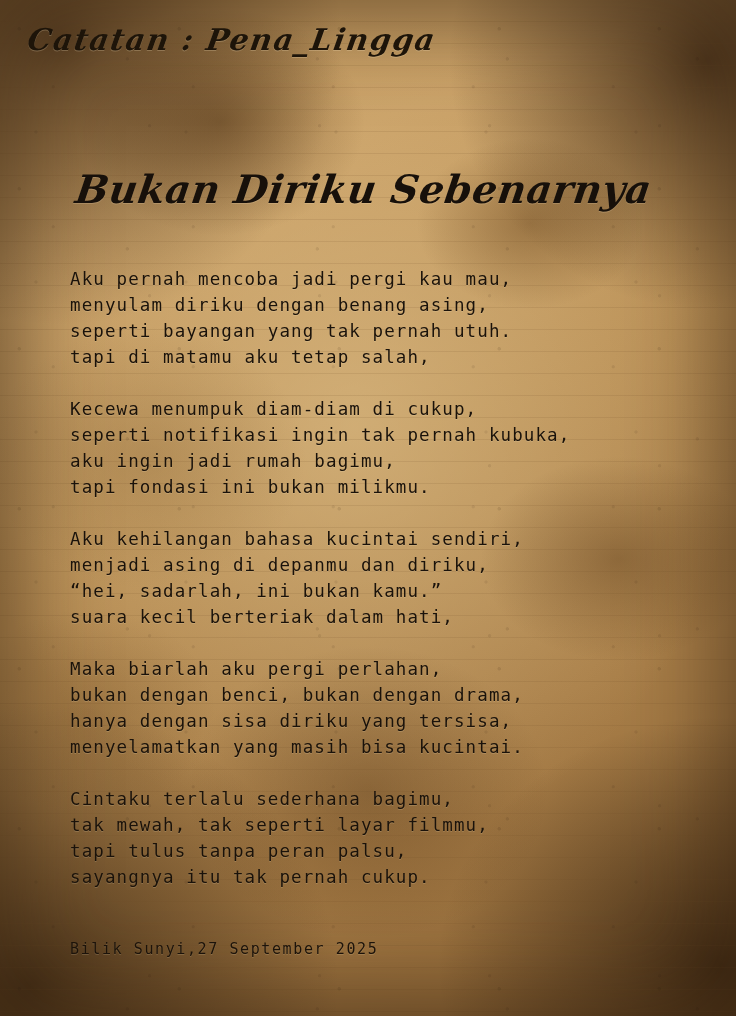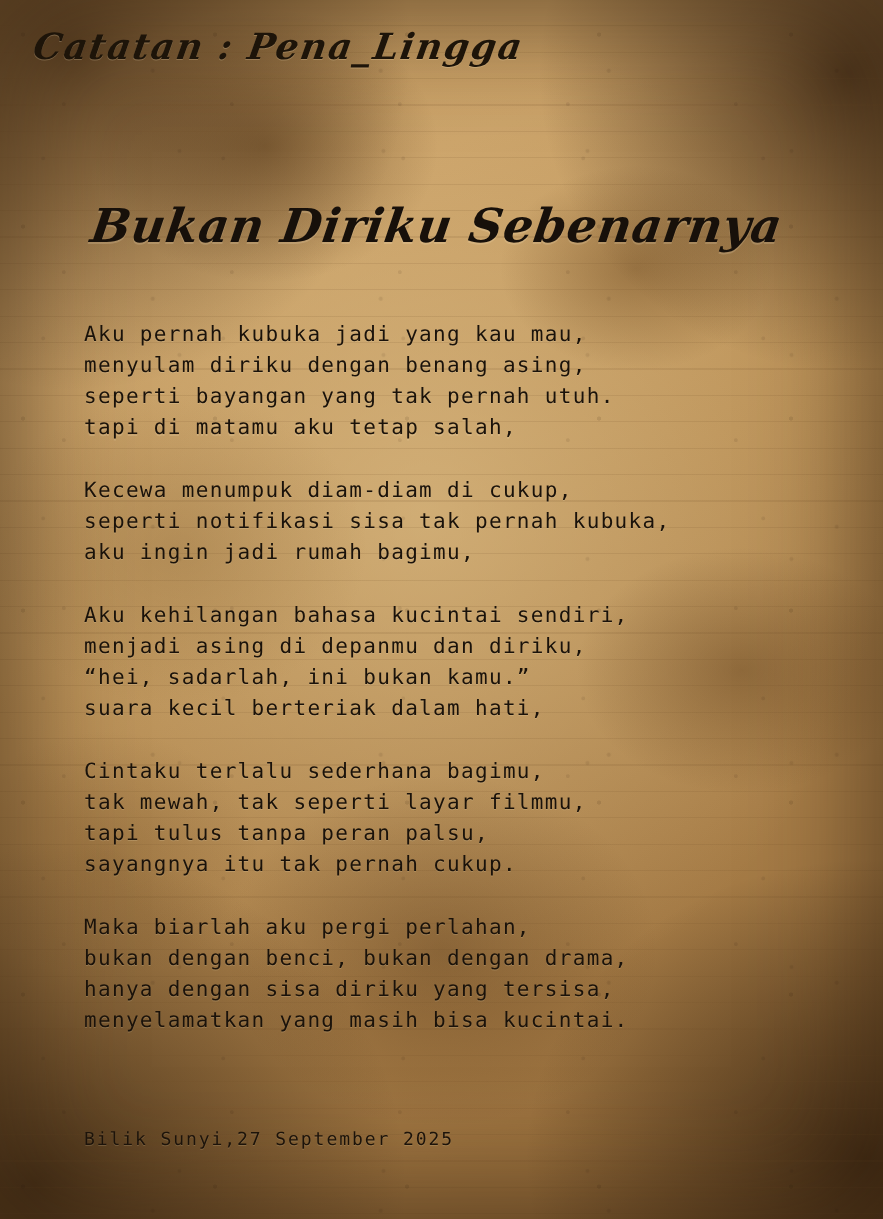--- a/index.html
+++ b/index.html
@@ -152,45 +152,46 @@
   <div class="grain"></div>
   <div class="edge-shadow"></div>
 
   <div class="content">
     <div class="byline">Catatan : Pena_Lingga</div>
 
     <div class="title">Bukan Diriku Sebenarnya</div>
 
     <div class="poem">
       <div class="stanza">
-        <div class="line">Aku pernah kubuka jadi yang kau mau,</div>
+        <div class="line">Aku pernah mencoba jadi pergi kau mau,</div>
         <div class="line">menyulam diriku dengan benang asing,</div>
         <div class="line">seperti bayangan yang tak pernah utuh.</div>
         <div class="line">tapi di matamu aku tetap salah,</div>
       </div>
       <div class="stanza">
         <div class="line">Kecewa menumpuk diam-diam di cukup,</div>
-        <div class="line">seperti notifikasi sisa tak pernah kubuka,</div>
+        <div class="line">seperti notifikasi ingin tak pernah kubuka,</div>
         <div class="line">aku ingin jadi rumah bagimu,</div>
+        <div class="line">tapi fondasi ini bukan milikmu.</div>
       </div>
       <div class="stanza">
         <div class="line">Aku kehilangan bahasa kucintai sendiri,</div>
         <div class="line">menjadi asing di depanmu dan diriku,</div>
         <div class="line">“hei, sadarlah, ini bukan kamu.”</div>
         <div class="line">suara kecil berteriak dalam hati,</div>
       </div>
       <div class="stanza">
+        <div class="line">Maka biarlah aku pergi perlahan,</div>
+        <div class="line">bukan dengan benci, bukan dengan drama,</div>
+        <div class="line">hanya dengan sisa diriku yang tersisa,</div>
+        <div class="line">menyelamatkan yang masih bisa kucintai.</div>
+      </div>
+      <div class="stanza">
         <div class="line">Cintaku terlalu sederhana bagimu,</div>
         <div class="line">tak mewah, tak seperti layar filmmu,</div>
         <div class="line">tapi tulus tanpa peran palsu,</div>
         <div class="line">sayangnya itu tak pernah cukup.</div>
-      </div>
-      <div class="stanza">
-        <div class="line">Maka biarlah aku pergi perlahan,</div>
-        <div class="line">bukan dengan benci, bukan dengan drama,</div>
-        <div class="line">hanya dengan sisa diriku yang tersisa,</div>
-        <div class="line">menyelamatkan yang masih bisa kucintai.</div>
       </div>
     </div>
 
     <div class="footer">Bilik Sunyi,27 September 2025</div>
   </div>
 </div>
 
 </body></html>

